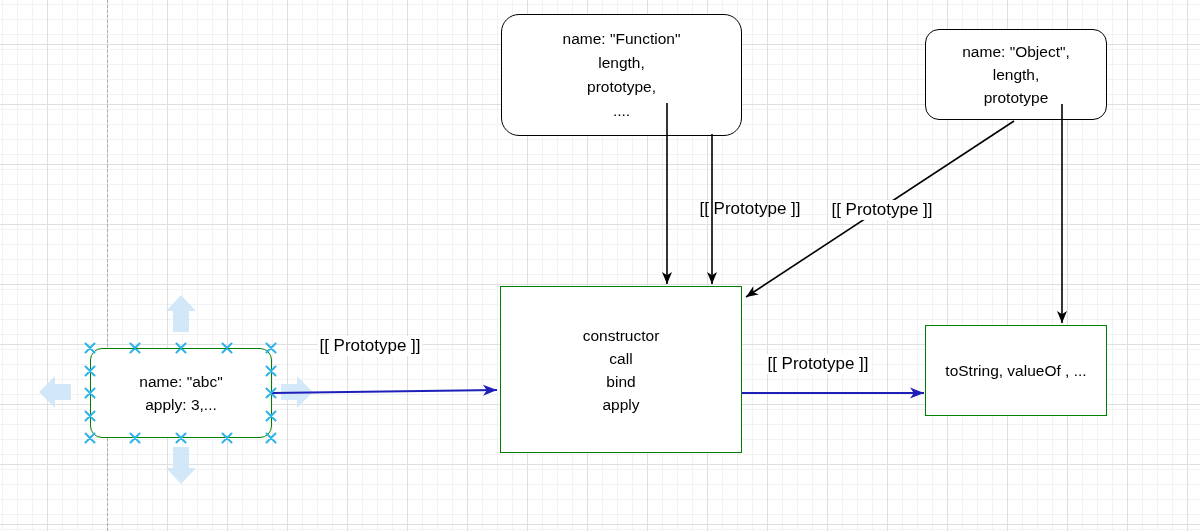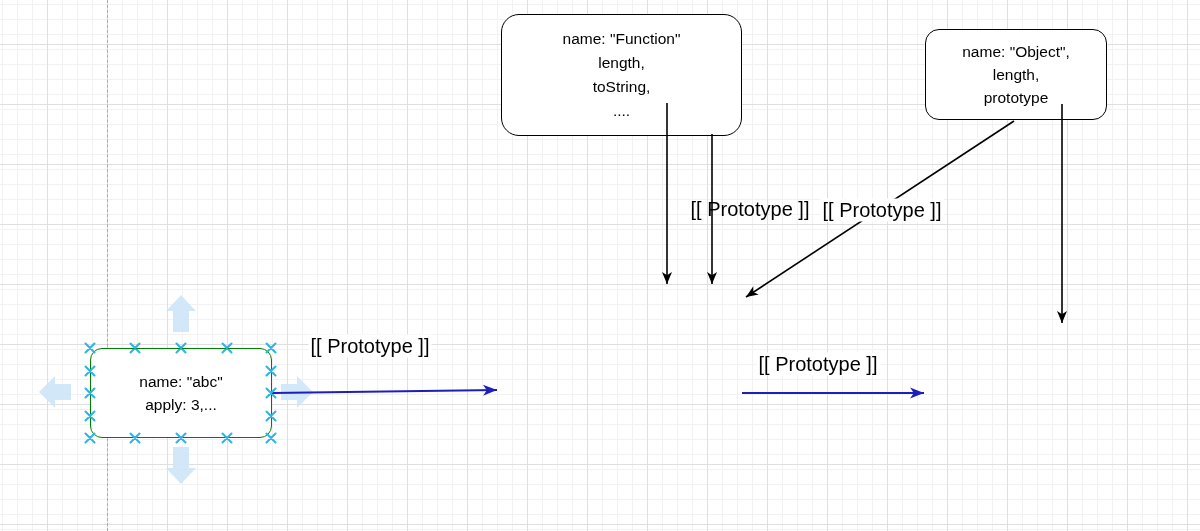--- a/index.html
+++ b/index.html
@@ -29,45 +29,54 @@
   .node-black{border:1.8px solid #000000;}
   .node-green{border:1.6px solid #008000;}
   .fn-box   {left:501px;top:14px;width:241px;height:122px;border-radius:18px;line-height:24px;}
   .obj-box  {left:925px;top:29px;width:182px;height:91px;border-radius:14px;}
   .fp-box   {left:500px;top:286px;width:242px;height:167px;}
   .op-box   {left:925px;top:325px;width:182px;height:91px;}
   .abc-box  {left:90px;top:348px;width:182px;height:90px;border-radius:12px;}
   .overlay{position:absolute;left:0;top:0;width:1200px;height:531px;}
   .edge-label{
     position:absolute;transform:translate(-50%,-50%);
-    font-size:20px;white-space:nowrap;background:#ffffff;padding:0 2px;
+    font-size:17px;white-space:nowrap;background:#ffffff;padding:0 2px;
   }
   .edge-label.no-bg{background:transparent;}
 </style>
 </head>
 <body>
 
 <div class="canvas">
 
   <div class="guide"></div>
 
   <div class="node node-black fn-box">
     <div>name: "Function"</div>
     <div>length,</div>
-    <div>toString,</div>
+    <div>prototype,</div>
     <div>....</div>
   </div>
 
   <div class="node node-black obj-box">
     <div>name: "Object",</div>
     <div>length,</div>
     <div>prototype</div>
   </div>
 
+  <div class="node node-green fp-box">
+    <div>constructor</div>
+    <div>call</div>
+    <div>bind</div>
+    <div>apply</div>
+  </div>
 
+  <div class="node node-green op-box">
+    <div>toString, valueOf , ...</div>
+  </div>
 
   <div class="node node-green abc-box">
     <div>name: "abc"</div>
     <div>apply: 3,...</div>
   </div>
 
   <svg class="overlay" width="1200" height="531" viewBox="0 0 1200 531" xmlns="http://www.w3.org/2000/svg">
     <defs>
       <marker id="ah-black" markerUnits="userSpaceOnUse" markerWidth="14" markerHeight="12" refX="13" refY="6" orient="auto">
         <path d="M1,1 L13,6 L1,11 L4.2,6 Z" fill="#000000"></path>

